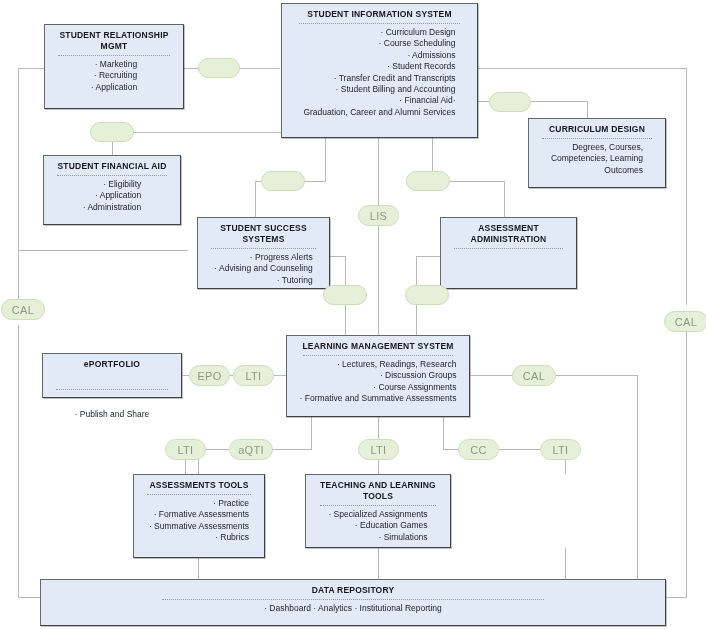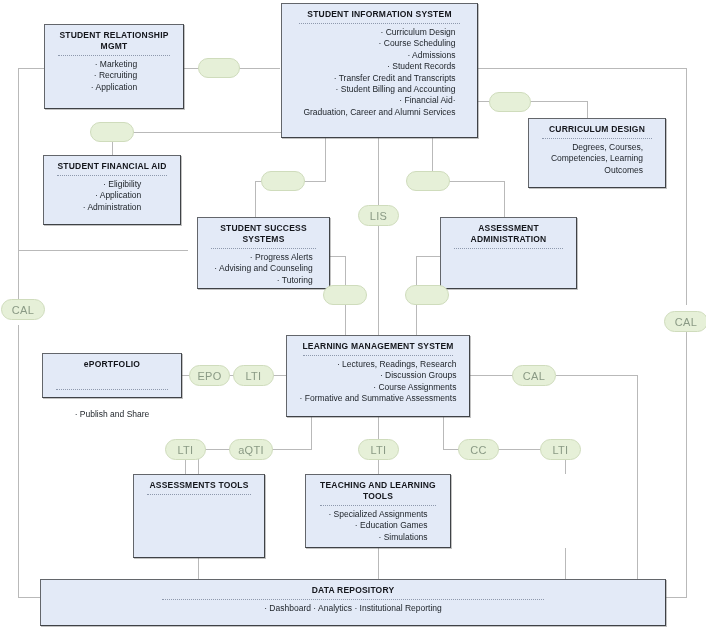--- a/index.html
+++ b/index.html
@@ -167,20 +167,26 @@
     <div class="title">ePORTFOLIO</div>
     <div class="rule"></div>
     <div class="items">
       <div>· Publish and Share</div>
     </div>
   </div>
 
   <div class="box" style="left:133px;top:474px;width:132px;height:84px;">
     <div class="title">ASSESSMENTS TOOLS</div>
     <div class="rule"></div>
+    <div class="items">
+      <div>· Practice</div>
+      <div>· Formative Assessments</div>
+      <div>· Summative Assessments</div>
+      <div>· Rubrics</div>
+    </div>
   </div>
 
   <div class="box" style="left:305px;top:474px;width:146px;height:74px;">
     <div class="title">TEACHING AND LEARNING TOOLS</div>
     <div class="rule"></div>
     <div class="items">
       <div>· Specialized Assignments</div>
       <div>· Education Games</div>
       <div>· Simulations</div>
     </div>

